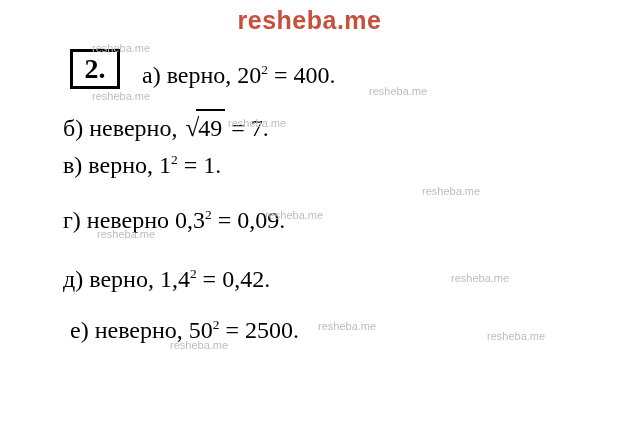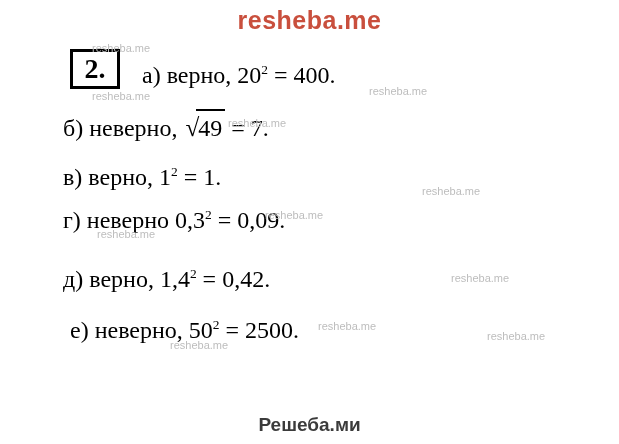--- a/index.html
+++ b/index.html
@@ -68,21 +68,21 @@
     left: 0;
     font-size: 24px;
     line-height: 34px;
     white-space: nowrap;
   }
   .line .label {
     display: inline-block;
   }
   .line-a { top: 12px; left: 82px; }
   .line-b { top: 63px; left: 3px; }
-  .line-c { top: 114px; left: 3px; }
+  .line-c { top: 102px; left: 3px; }
   .line-d { top: 157px; left: 3px; }
   .line-e { top: 216px; left: 3px; }
   .line-f { top: 267px; left: 10px; }
 
   .expr {
     font-family: "Liberation Serif", serif;
     font-style: normal;
   }
   sup.pw {
     font-size: 0.56em;
@@ -180,15 +180,14 @@
       <div class="wm" style="left: 228px; top: 117px;">resheba.me</div>
       <div class="wm" style="left: 422px; top: 185px;">resheba.me</div>
       <div class="wm" style="left: 265px; top: 209px;">resheba.me</div>
       <div class="wm" style="left: 97px; top: 228px;">resheba.me</div>
       <div class="wm" style="left: 451px; top: 272px;">resheba.me</div>
       <div class="wm" style="left: 318px; top: 320px;">resheba.me</div>
       <div class="wm" style="left: 487px; top: 330px;">resheba.me</div>
       <div class="wm" style="left: 170px; top: 339px;">resheba.me</div>
     </div>
 
-  <div class="site-footer">Решеба.ми</div>
 
 </div>
 
 </body></html>

